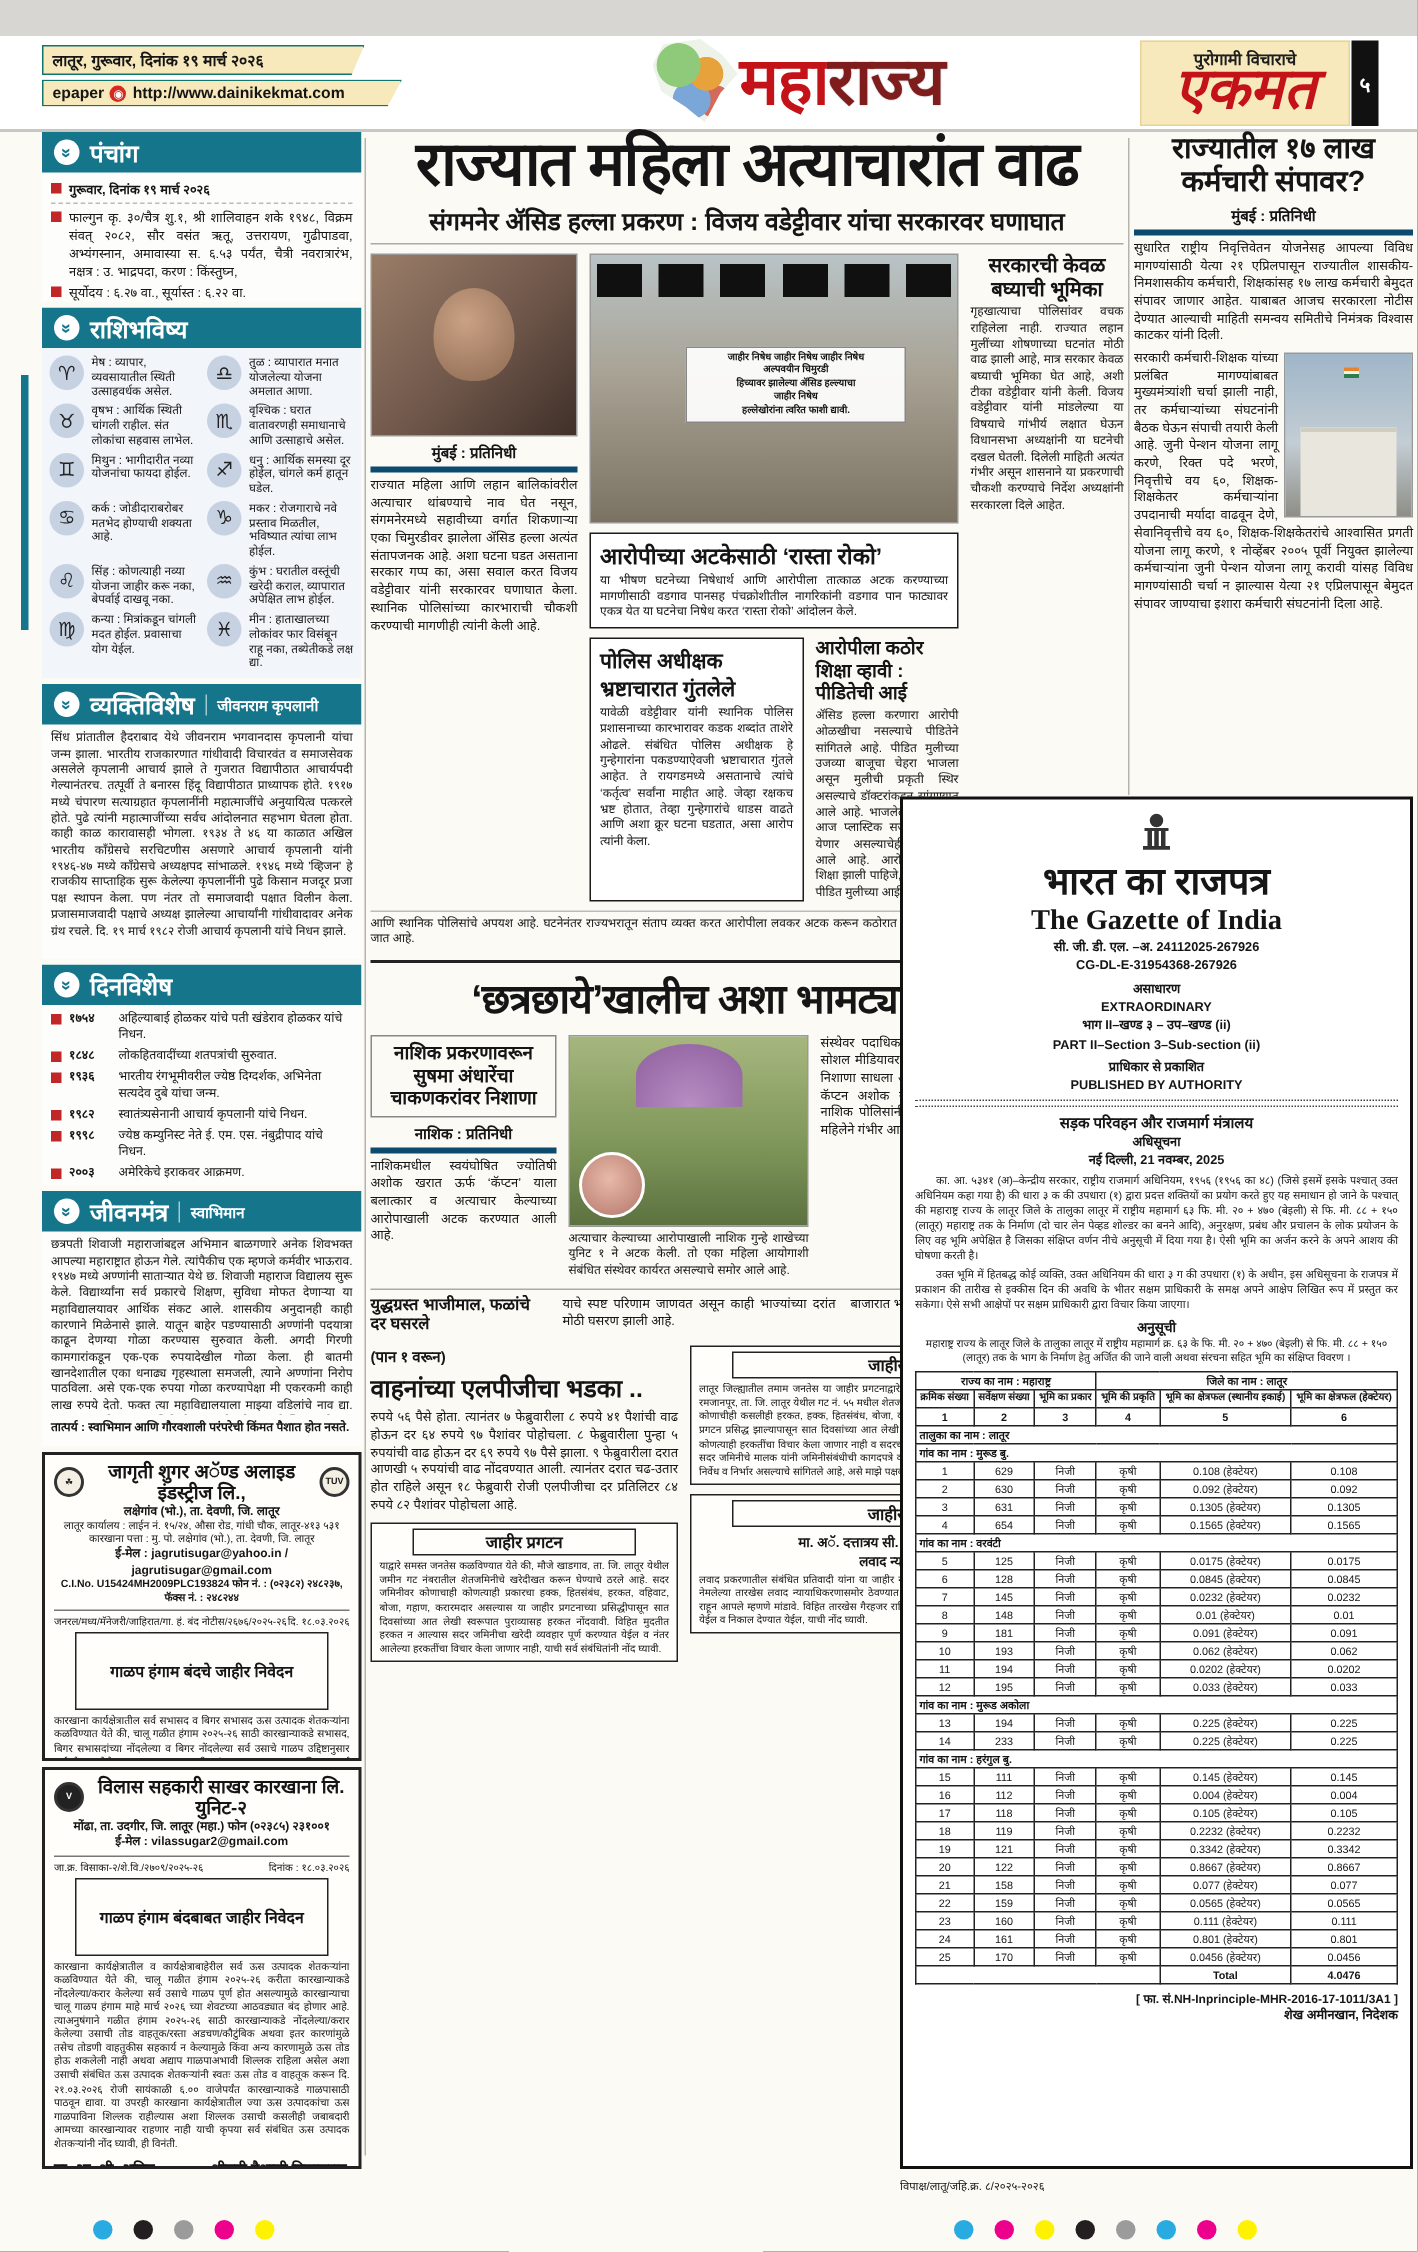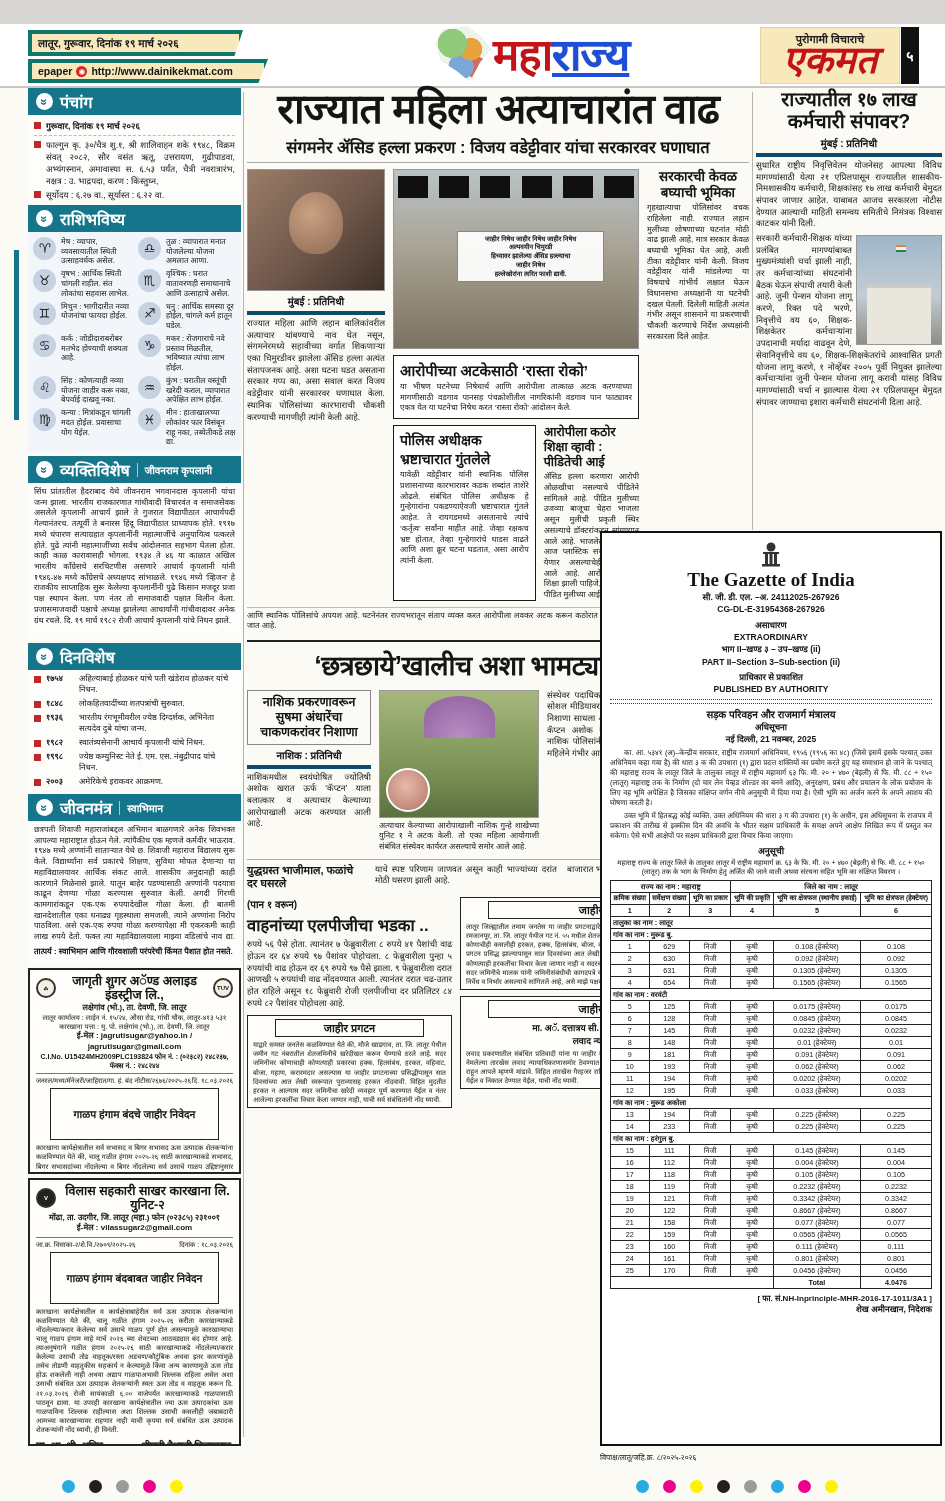--- a/index.html
+++ b/index.html
@@ -3,35 +3,35 @@
 <meta charset="utf-8">
 <style>
 *{margin:0;padding:0;box-sizing:border-box;}
 html,body{background:#777;}
 .page{position:relative;width:945px;height:1501px;margin:0 auto;background:#fbfaf5;
   font-family:"Liberation Sans","DejaVu Sans",sans-serif;color:#151515;overflow:hidden;}
 .topstrip{position:absolute;top:0;left:0;width:945px;height:24px;background:#d7d6d2;}
 
 .hdr{position:absolute;top:24px;left:0;width:945px;height:64px;background:#fff;border-bottom:2px solid #c9c7c2;}
 .hdr-left{position:absolute;left:28px;top:6px;width:250px;}
-.cream{background:#f7e9bc;border:4px solid #0f766e;padding:2px 10px 2px 6px;clip-path:polygon(0 0,100% 0,96% 100%,0 100%);}
+.cream{background:#f7e9bc;border:1px solid #0f766e;padding:2px 10px 2px 6px;clip-path:polygon(0 0,100% 0,96% 100%,0 100%);}
 .date-line{font-size:10.5px;font-weight:bold;width:215px;}
 .epaper-line{font-size:10.5px;font-weight:bold;width:240px;margin-top:3px;display:flex;align-items:center;gap:4px;}
 .globe{display:inline-block;width:11px;height:11px;border-radius:50%;background:#d42a20;color:#fff;
   font-size:8px;line-height:11px;text-align:center;}
 .masthead{position:absolute;left:435px;top:2px;display:flex;align-items:center;}
 .map-blob{width:58px;height:58px;background:
   radial-gradient(circle at 30% 30%,#8fc97a 0 25%,transparent 26%),
   radial-gradient(circle at 62% 40%,#e8a23c 0 22%,transparent 23%),
   radial-gradient(circle at 45% 70%,#7aa7d8 0 24%,transparent 25%),
   radial-gradient(circle at 72% 72%,#d46a5a 0 18%,transparent 19%),#eef3ea;
   clip-path:polygon(12% 6%,55% 0,80% 18%,98% 40%,78% 62%,60% 96%,38% 78%,10% 60%,0 30%);}
 .mast-txt{font-size:44px;font-weight:bold;letter-spacing:-1px;line-height:58px;}
 .mast-red{color:#c41318;}
-.mast-gray{color:#1d4ed8;text-shadow:0 0 1px #8b8b8b;text-decoration:underline;}
+.mast-gray{color:#7f1d1d;text-shadow:0 0 1px #8b8b8b;}
 .hdr-right{position:absolute;right:45px;top:3px;width:140px;height:57px;background:#f7e9bc;border:1px solid #e4d49a;
   text-align:center;padding-top:3px;}
 .tagline{font-size:11px;font-weight:bold;color:#1e1e1e;}
 .brand{font-size:38px;font-weight:bold;color:#c41318;line-height:28px;font-style:italic;}
 .pagenum-box{position:absolute;right:26px;top:3px;width:18px;height:57px;background:#111;color:#fff;
   font-size:14px;font-weight:bold;display:flex;align-items:center;justify-content:center;}
 .edge-mark{position:absolute;left:14px;top:250px;width:5px;height:170px;background:#15758b;}
 
 .t{font-size:8px;line-height:1.34;text-align:justify;}
 .t9{font-size:8.6px;line-height:1.36;text-align:justify;}
@@ -509,20 +509,21 @@
           <g fill="#333">
         <circle cx="13" cy="6" r="4.5"></circle>
             <rect x="5" y="11" width="16" height="2"></rect>
         <rect x="7" y="13" width="3" height="10"></rect>
             <rect x="11.5" y="13" width="3" height="10"></rect>
             <rect x="16" y="13" width="3" height="10"></rect>
         <rect x="4" y="23" width="18" height="2.5"></rect>
           </g>
         </svg>
     </div>
+    <div class="gz-c gz-title">भारत का राजपत्र</div>
     <div class="gz-c gz-title-en">The Gazette of India</div>
     <div class="gz-c gz-s">सी. जी. डी. एल. –अ. 24112025-267926</div>
     <div class="gz-c gz-s">CG-DL-E-31954368-267926</div>
     <div class="gz-c gz-s" style="margin-top:3px;">असाधारण</div>
     <div class="gz-c gz-s">EXTRAORDINARY</div>
     <div class="gz-c gz-s">भाग II–खण्ड ३ – उप–खण्ड (ii)</div>
     <div class="gz-c gz-s">PART II–Section 3–Sub-section (ii)</div>
     <div class="gz-c gz-s" style="margin-top:3px;">प्राधिकार से प्रकाशित</div>
     <div class="gz-c gz-s">PUBLISHED BY AUTHORITY</div>
     <div class="gz-dots"></div>

